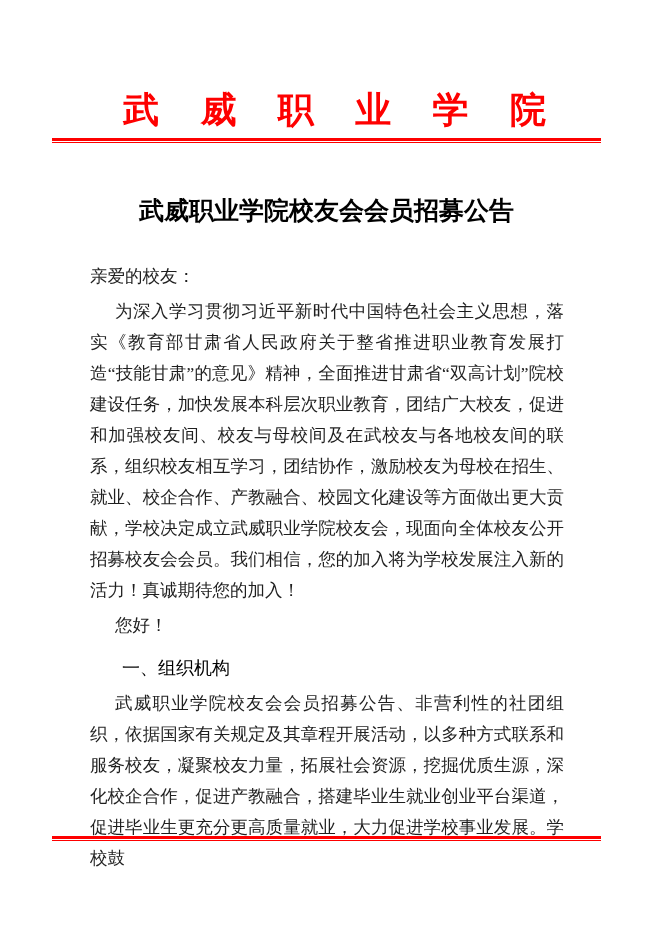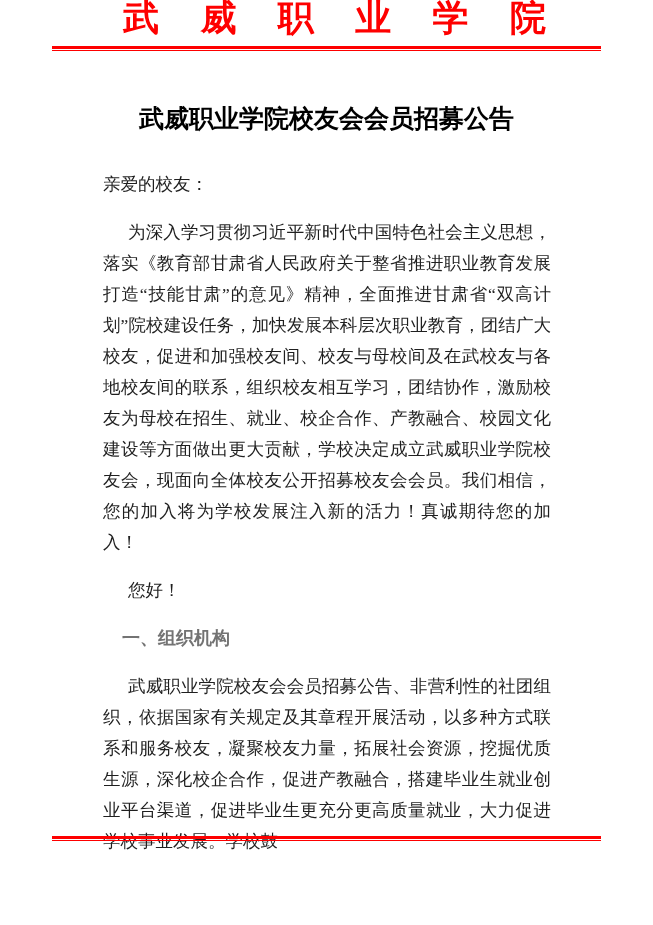--- a/index.html
+++ b/index.html
@@ -13,20 +13,21 @@
     height: 925px;
     margin: 0 auto;
     background: #ffffff;
     overflow: hidden;
     font-family: "Liberation Serif", serif;
     color: #1f1f1f;
   }
 
   
   .letterhead {
+    padding-top: 92px;
     text-align: center;
   }
   .school-name {
     display: inline-block;
     position: relative;
     left: 8px;
     font-family: "Liberation Serif", serif;
     font-weight: bold;
     font-size: 36px;
     line-height: 36px;
@@ -65,36 +66,36 @@
   }
 
   
   .body-text {
     margin: 34px 85px 0 86px;
     font-size: 17.5px;
     line-height: 31px;
     color: #1f1f1f;
   }
   .body-text p {
-    margin: 17px;
+    margin: 4px;
     text-align: justify;
     text-justify: inter-ideograph;
     font-family: Liberation Serif, serif;
   }
   .indent {
     text-indent: 25px;
   }
   .section-heading {
     margin: 12px 0 0;
     text-indent: 36px;
     font-family: "Liberation Sans", sans-serif;
-    font-weight: bold;
+    font-weight: normal;
     font-size: 18px;
     line-height: 31px;
-    color: #737373;
+    color: #000000;
   }
 </style>
 </head>
 <body>
 
 <div class="page">
 
   <div class="letterhead">
     <span class="school-name">武威职业学院</span>
   </div>

